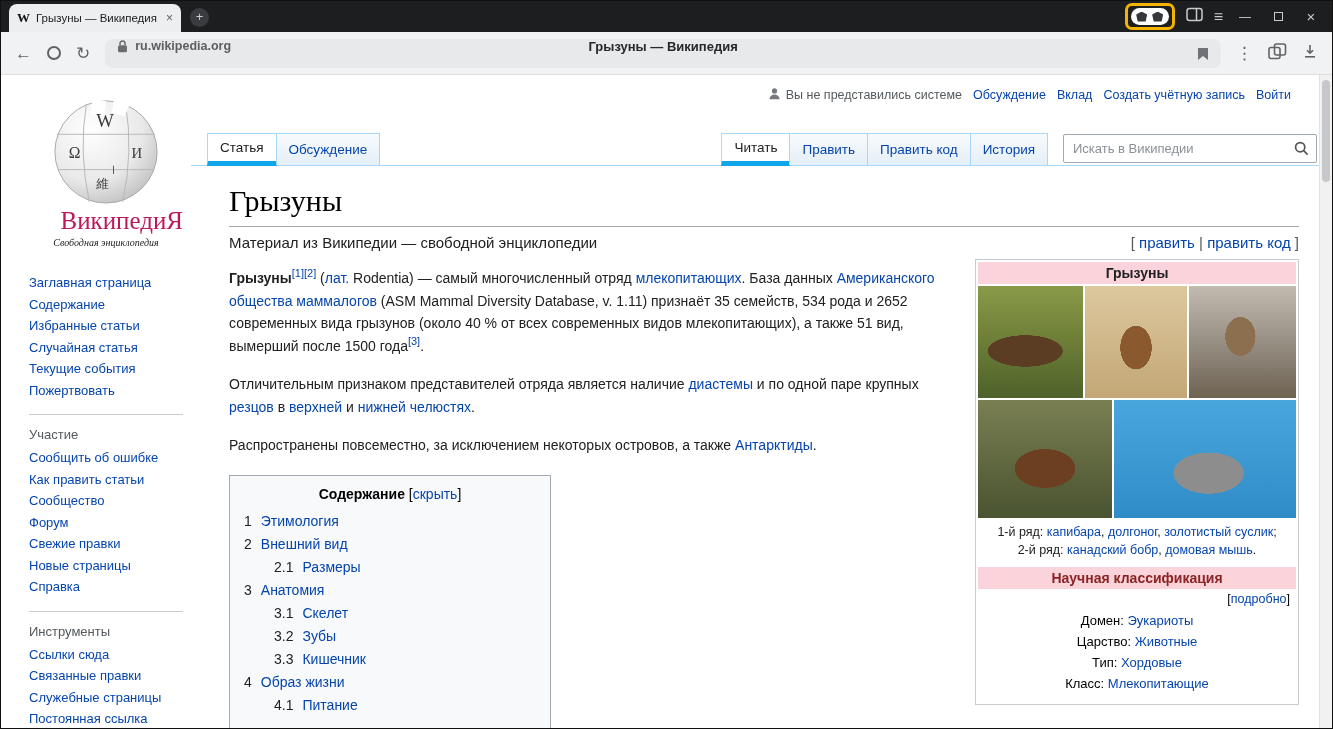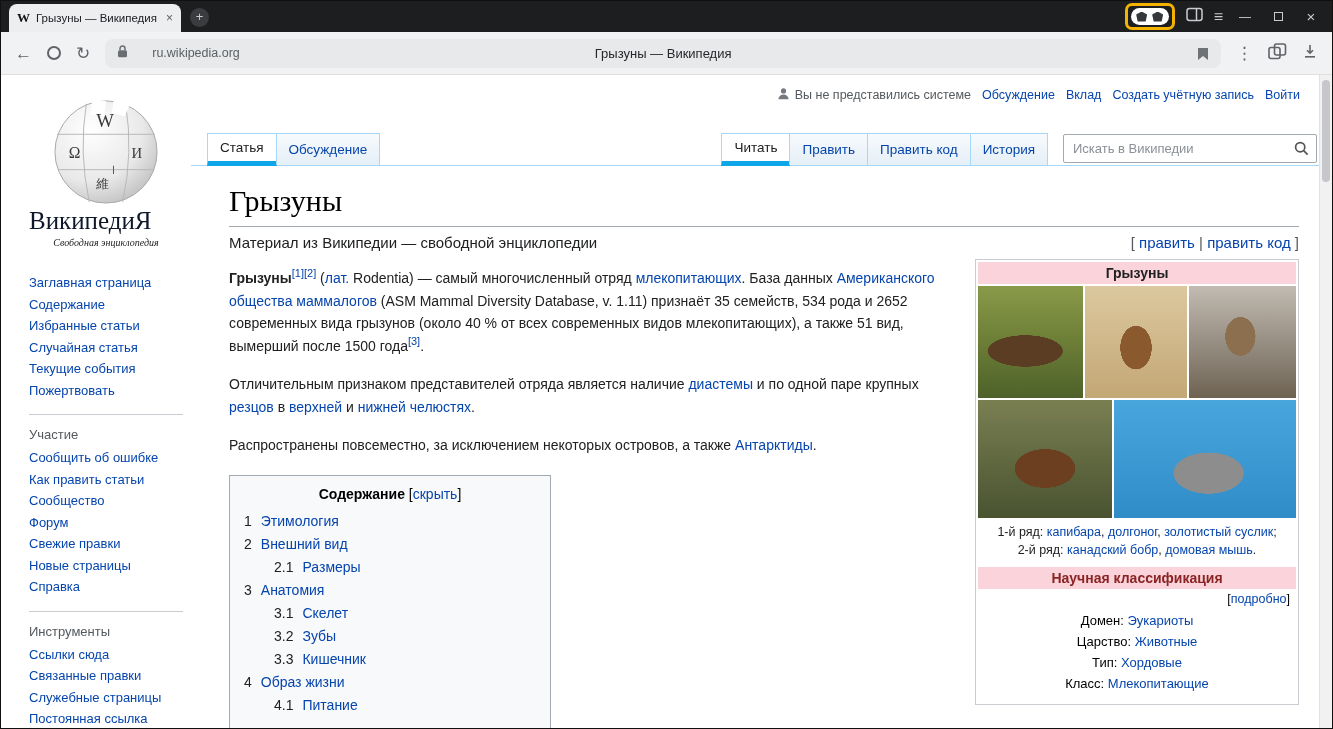--- a/index.html
+++ b/index.html
@@ -23,37 +23,37 @@
   .ext-pill{width:38px;height:17px;background:#fff;border-radius:9px;display:flex;align-items:center;justify-content:center;gap:5px;}
   .ext-glyph{width:11px;height:10px;background:#34373b;clip-path:polygon(50% 0,100% 30%,86% 100%,14% 100%,0 30%);}
   .tb-glyph{color:#c9cbce;font-size:16px;line-height:1;}
   .win-btn{width:22px;text-align:center;color:#c9cbce;font-size:12px;line-height:1;}
   .max-rect{display:inline-block;width:9px;height:9px;border:1.5px solid #c9cbce;}
 
   
   .toolbar{height:43px;background:#f1f2f4;border-bottom:1px solid #dddfe1;display:flex;align-items:center;gap:15px;padding:0 14px;flex:0 0 auto;}
   .nav-glyph{color:#5f6368;font-size:17px;line-height:1;}
   .ring{width:14px;height:14px;border:2px solid #5f6368;border-radius:50%;}
-  .addressbar{flex:1;height:29px;background:#e7e9eb;border-radius:8px;position:relative;display:flex;align-items:center;padding:0 12px;gap:24px;}
+  .addressbar{flex:1;height:29px;background:#e7e9eb;border-radius:8px;position:relative;display:flex;align-items:flex-start;padding:0 12px;gap:7px;font-weight:bold;}
   .domain{font-size:12.5px;color:#5c6063;}
   .omni-title{position:absolute;left:180px;right:180px;text-align:center;font-size:13px;color:#26282b;white-space:nowrap;overflow:hidden;}
   .bookmark{position:absolute;right:12px;top:8px;}
 
   
   .page{position:relative;flex:1;background:#fff;overflow:hidden;}
   .scrollbar{position:absolute;top:0;right:0;width:13px;height:100%;background:#f1f1f1;border-left:1px solid #e2e2e2;}
   .scroll-thumb{position:absolute;top:5px;left:2px;width:8px;height:102px;border-radius:4px;background:#c5c7ca;}
 
-  .personal{position:absolute;top:12px;right:32px;font-size:12.5px;color:#54595d;display:flex;align-items:center;}
+  .personal{position:absolute;top:12px;right:41px;font-size:12.5px;color:#54595d;display:flex;align-items:center;}
   .personal .notice{margin-left:5px;}
   .personal a{margin-left:11px;}
 
   .sidebar{position:absolute;left:0;top:0;width:190px;padding:14px 8px 0 28px;font-size:13px;}
   .logo{display:block;margin:6px auto 2px;}
-  .wordmark{font-family:"Liberation Serif",serif;font-size:25px;text-align:left;color:#0f172a;}
+  .wordmark{font-family:"Liberation Serif",serif;font-size:25px;text-align:right;color:#be185d;}
   .tagline{font-family:"Liberation Serif",serif;font-style:italic;font-size:10px;text-align:center;color:#222;margin-top:2px;}
   .nav-list{line-height:21.5px;}
   .nav-main{margin-top:24px;}
   .side-sec{margin-top:13px;border-top:1px solid #c8ccd1;padding-top:12px;}
   .side-title{color:#54595d;font-size:13px;margin-bottom:5px;}
 
   .header-strip{position:absolute;left:190px;right:13px;top:52px;height:39px;display:flex;align-items:flex-end;border-bottom:1px solid var(--tab_border);}
   .first-tabs{display:flex;margin-left:16px;}
   .right-tabs{display:flex;margin-left:auto;}
   .wtab{height:32px;display:flex;align-items:center;padding:0 12px;font-size:13.5px;background:linear-gradient(#f7fafc,#e5eff7);border:1px solid var(--tab_border);border-bottom:none;color:var(--link);margin-right:-1px;}

